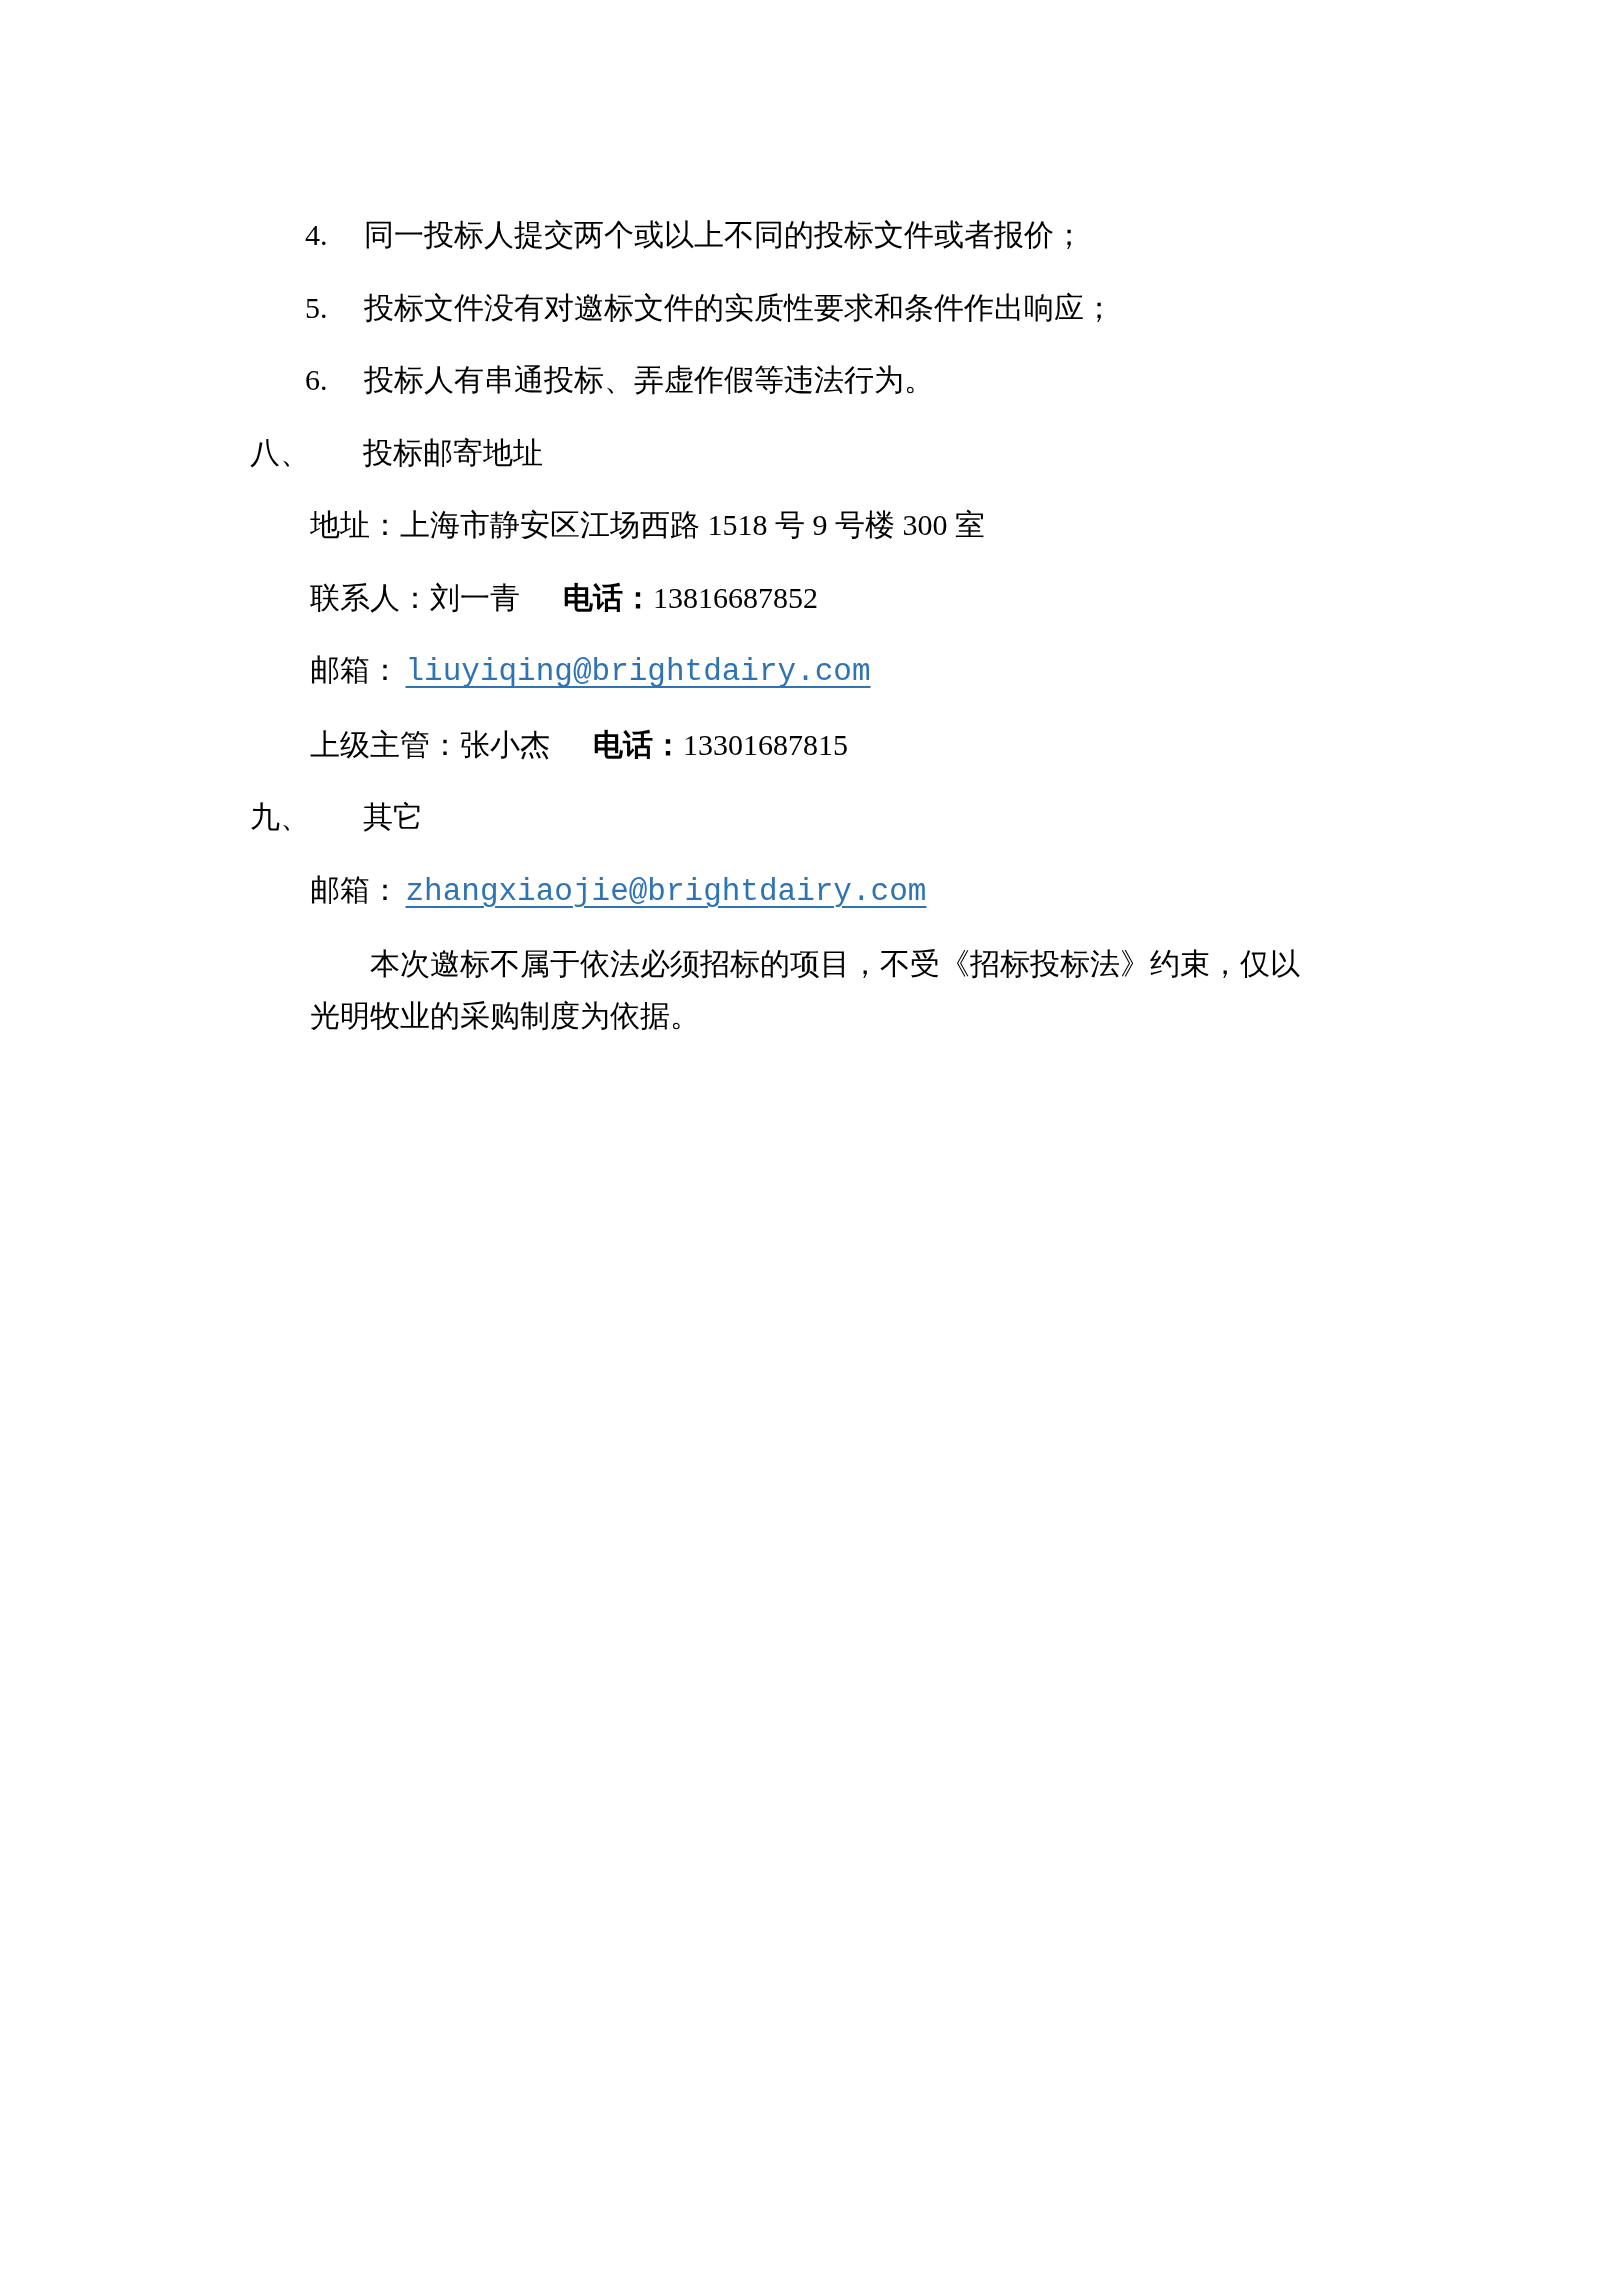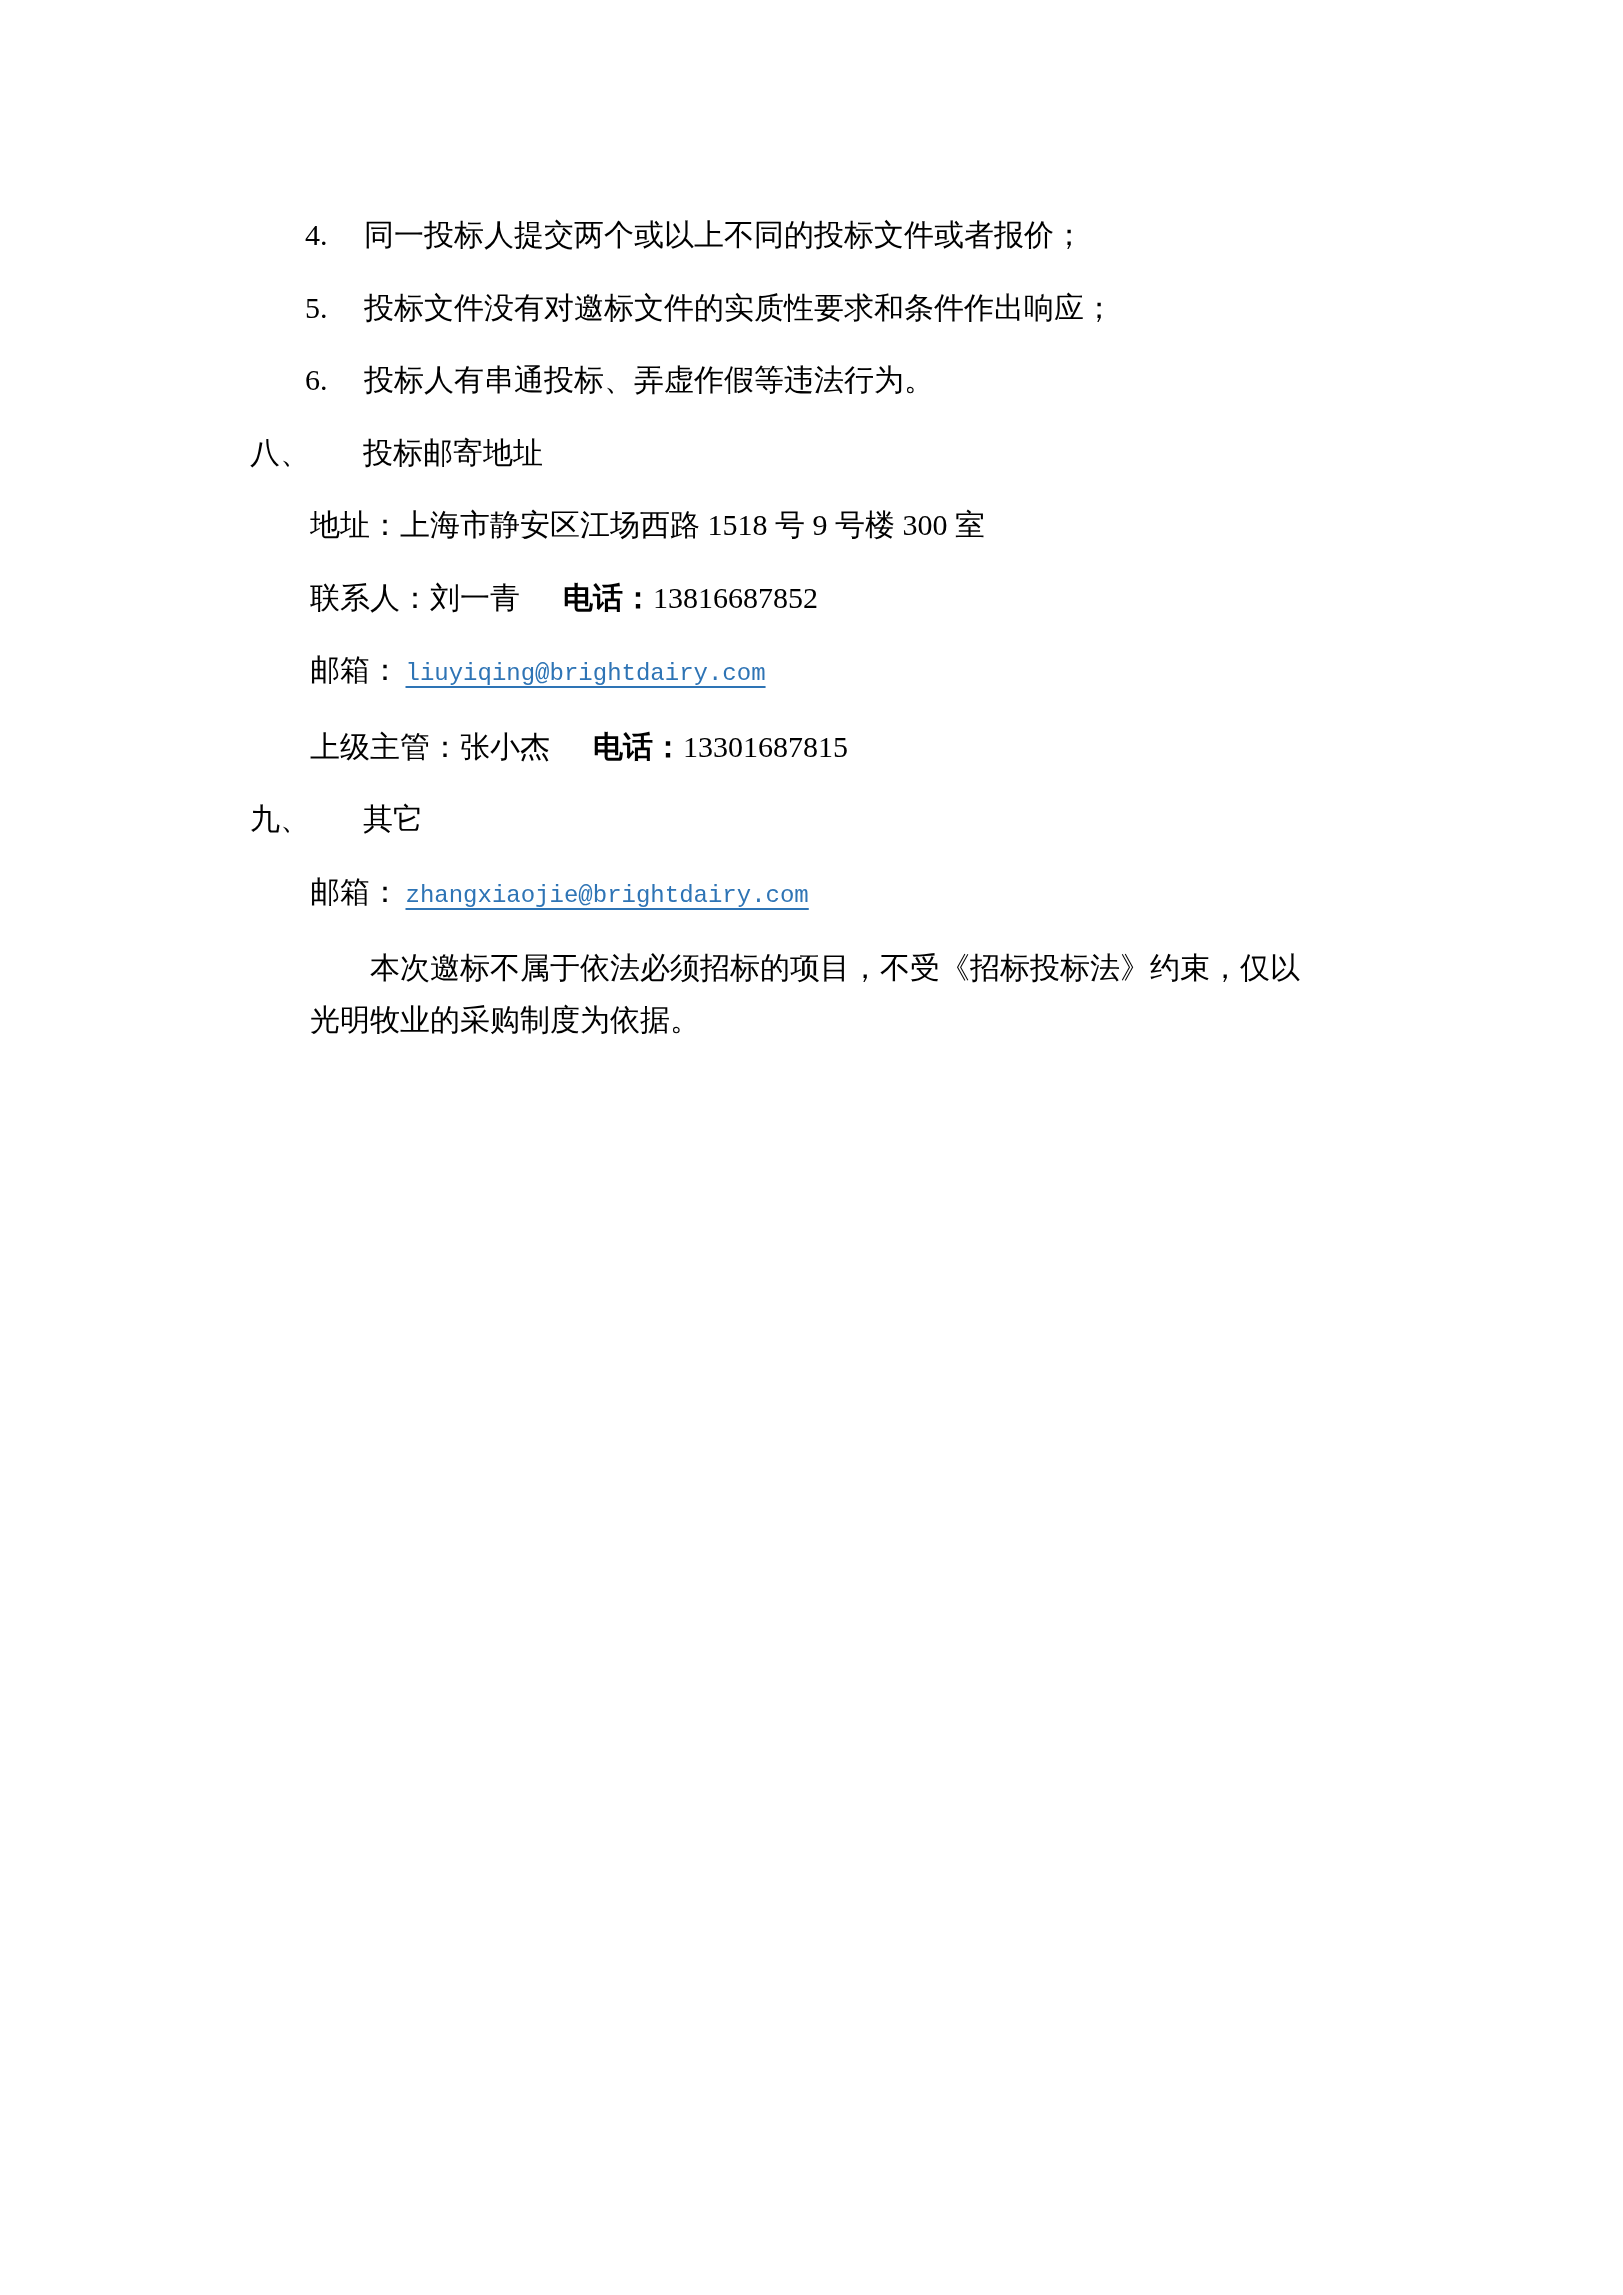--- a/index.html
+++ b/index.html
@@ -31,21 +31,21 @@
   }
   .section-heading { margin-left: 250px; }
   .sec-num {
     display: inline-block;
     width: 113px;
   }
   .body-line { margin-left: 310px; }
   .phone-group { margin-left: 43px; font-weight: bold; }
   .email-link {
     font-family: "Liberation Mono", "DejaVu Sans Mono", monospace;
-    font-size: 24px;
+    font-size: 31px;
     color: #2e74b5;
     text-decoration: underline;
     text-decoration-color: #2e74b5;
     text-decoration-thickness: 2px;
     text-underline-offset: 6.1px;
     margin-left: 5.5px;
     cursor: pointer;
   }
   .closing-para {
     margin-left: 310px;

